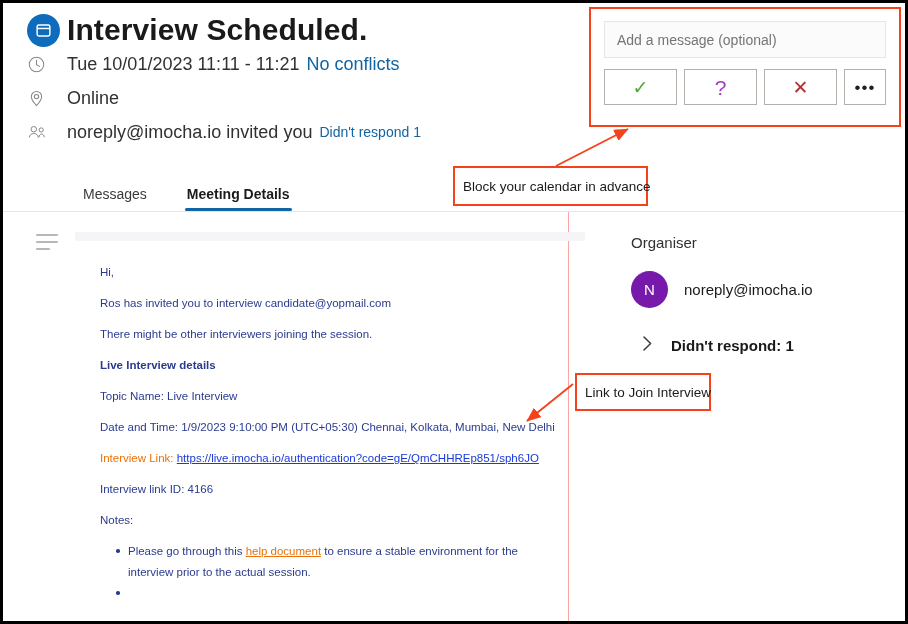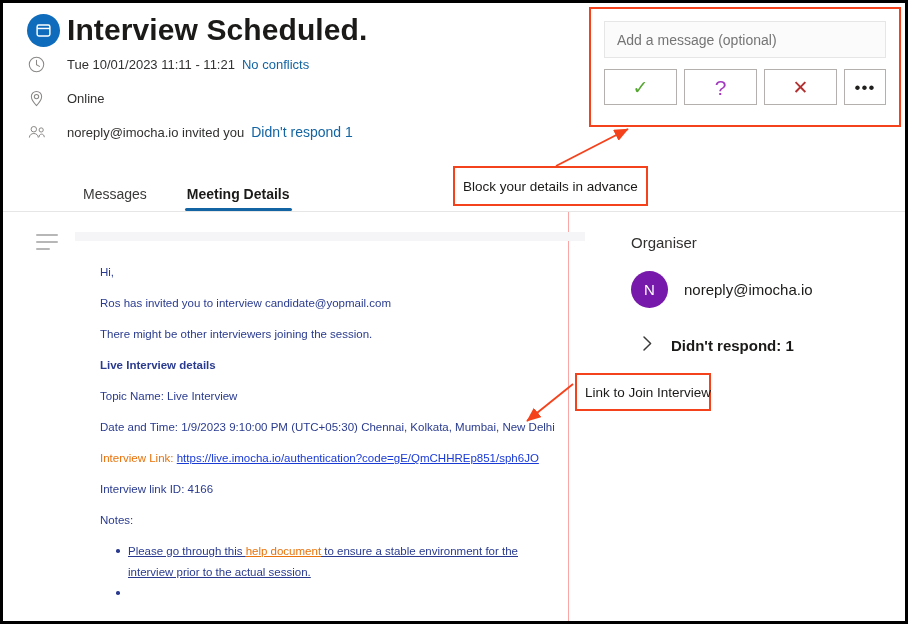--- a/index.html
+++ b/index.html
@@ -51,21 +51,21 @@
     align-items: center;
     justify-content: center;
   }
   .title-text {
     font-size: 30px;
     color: #1b1a19;
     font-weight: 600;
     letter-spacing: .1px;
   }
   .hdr-line {
-    font-size: 13px;
+    font-size: 18px;
     color: #323130;
   }
   .hdr-link {
     color: #1264a3;
     cursor: pointer;
   }
   .hdr-link.small { font-size: 14px; }
   .gap-l { margin-left: 7px; }
 
   
@@ -171,21 +171,20 @@
   }
   .mail ul {
     margin: 6px 0 0 0;
     padding-left: 28px;
     list-style: none;
   }
   .mail li {
     position: relative;
     margin-bottom: 0;
     line-height: 21px;
-    text-decoration: underline;
   }
   .mail li::before {
     content: "";
     position: absolute;
     left: -12px; top: 8px;
     width: 3.5px; height: 3.5px;
     border-radius: 50%;
     background: #2a3b8f;
   }
 
@@ -443,21 +442,21 @@
       </button>
       <button class="rsvp-btn wide">
         <span class="glyph-decline">✕</span>
       </button>
       <button class="rsvp-btn dots">
         <span class="glyph-more">•••</span>
       </button>
     </div>
   </div>
 
-  <div class="callout" id="callout-block">Block your details in advance</div>
+  <div class="callout" id="callout-block">Block your calendar in advance</div>
   <div class="callout" id="callout-link">Link to Join Interview</div>
 
   <svg class="anno-svg" aria-hidden="true">
     <defs>
       <marker id="ah" markerWidth="9" markerHeight="9" refX="7.2" refY="3.2" orient="auto">
         <path d="M0,0 L7.6,3.2 L0,6.4 z" fill="#f4431c"></path>
       </marker>
     </defs>
     <line x1="553" y1="163" x2="625" y2="126" stroke="#f4431c" stroke-width="1.9" marker-end="url(#ah)"></line>
     <line x1="570" y1="381" x2="524" y2="418" stroke="#f4431c" stroke-width="1.9" marker-end="url(#ah)"></line>

